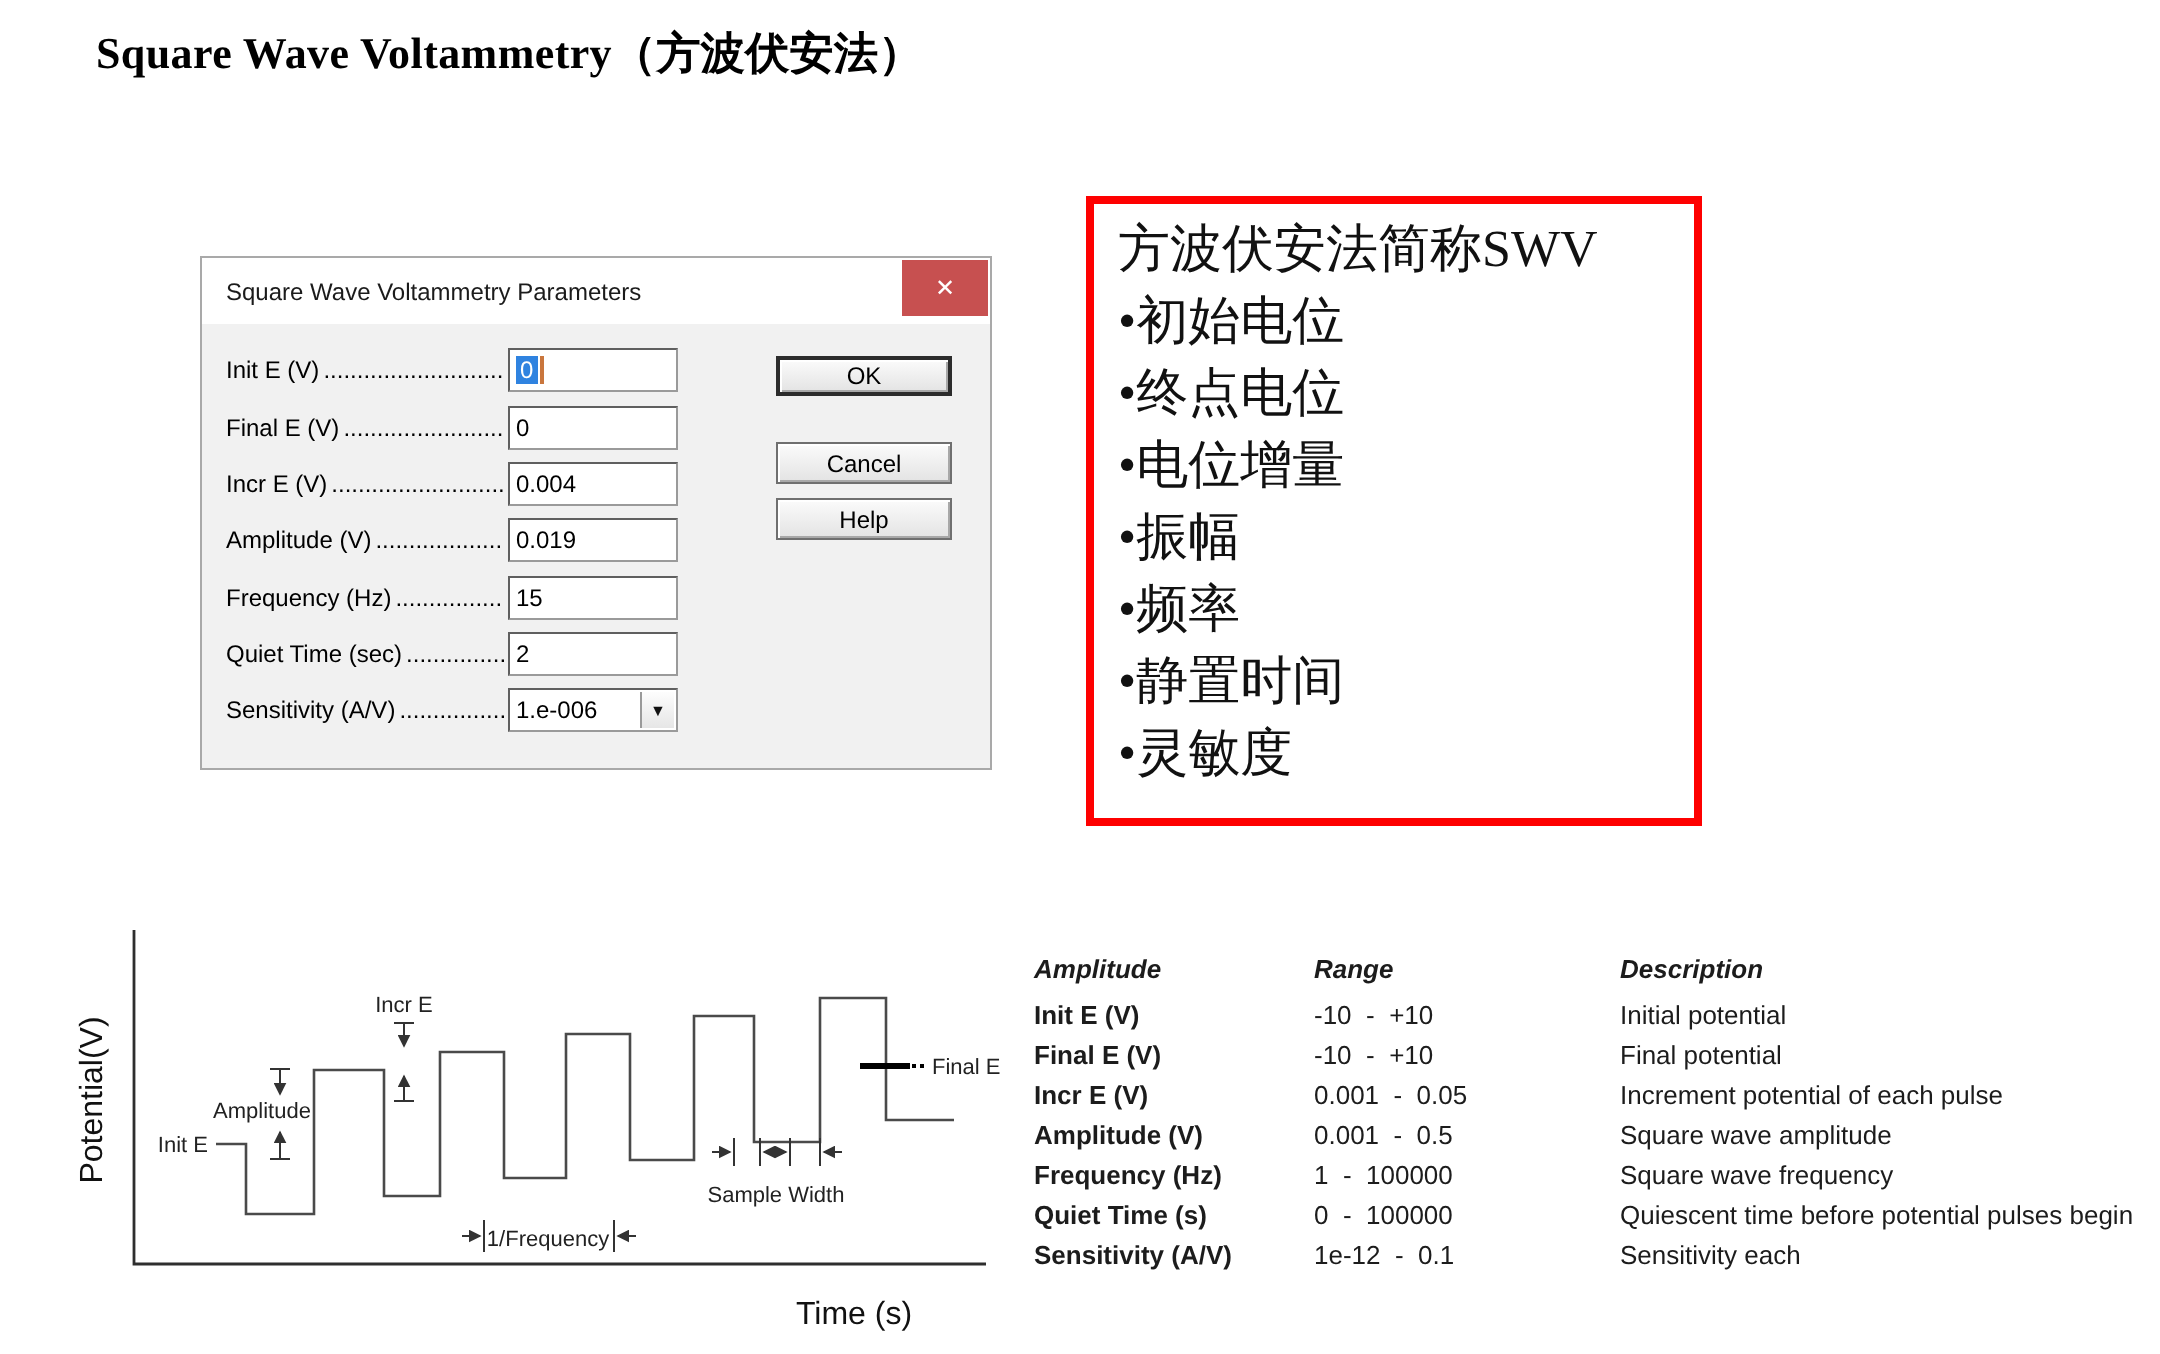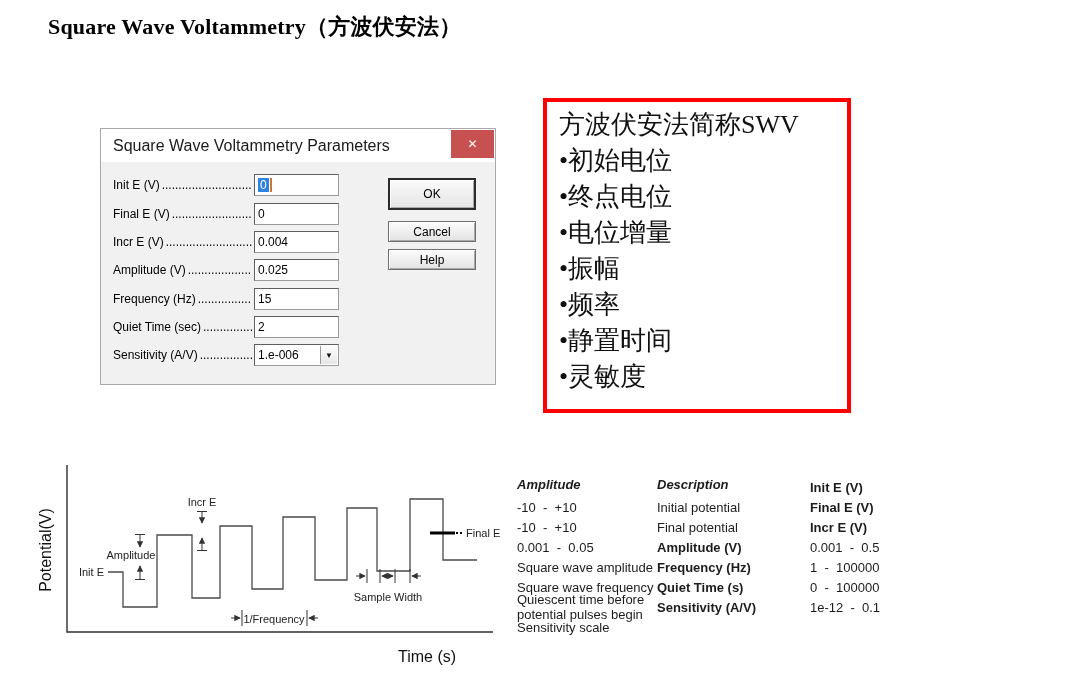--- a/index.html
+++ b/index.html
@@ -15,21 +15,21 @@
   }
   
   .dialog {
     position:absolute; left:100px; top:128px; width:396px; height:257px;
     background:#f1f1f1; border:1px solid #a9a9a9; box-sizing:border-box;
   }
   .dlg-titlebar {
     position:absolute; left:0; top:0; right:0; height:33px; background:#ffffff;
     display:flex; align-items:center; padding-left:12px; box-sizing:border-box;
   }
-  .dlg-title { font-size:16px; color:#1b1b1b; }
+  .dlg-title { font-size:12px; color:#1b1b1b; }
   .dlg-close {
     position:absolute; top:1px; right:1px; width:43px; height:28px;
     background:#c75050; color:#fff; display:flex; align-items:center; justify-content:center;
     font-size:12px; cursor:default;
   }
   .drow { position:absolute; left:12px; width:226px; height:22px; display:flex;
           align-items:center; box-sizing:border-box; padding-right:87px; }
   .dlabel { font-size:12px; color:#000; white-space:nowrap; flex:none; }
   .dots   { flex:1; overflow:hidden; white-space:nowrap; font-size:12px; color:#000; margin-left:2px; }
   .dfield {
@@ -43,21 +43,21 @@
     position:absolute; top:1px; right:1px; bottom:1px; width:16px;
     background:linear-gradient(#fdfdfd,#e6e6e6); border-left:1px solid #9a9a9a;
     display:flex; align-items:center; justify-content:center; font-size:8px; color:#111;
   }
   .dbtn {
     position:absolute; left:287px; width:88px; height:21px; box-sizing:border-box;
     background:linear-gradient(#fbfbfb,#e3e3e3); border:1px solid #6f6f6f;
     box-shadow:inset 1px 1px 0 #ffffff, inset -1px -1px 0 #a8a8a8;
     display:flex; align-items:center; justify-content:center; font-size:12px; color:#000;
   }
-  .dbtn.default { height:32px; border:2px solid #2c2c2c; }
+  .dbtn.default { height:20px; border:2px solid #2c2c2c; }
   
   .notebox {
     position:absolute; left:543px; top:98px; width:308px; height:315px; box-sizing:border-box;
     border:4px solid #fe0000; padding:5px 4px 0 12px;
     font-family:"Liberation Serif","DejaVu Serif",serif; font-size:26px; color:#111;
   }
   .notebox .nline { line-height:36px; white-space:nowrap; }
   
   .diagram { position:absolute; left:38px; top:462px; }
   .diagram text { font-family:"Liberation Sans",sans-serif; fill:#222; font-size:11px; }
@@ -107,21 +107,21 @@
       <span class="dlabel">Incr E (V)</span>
       <span class="dots">....................................................</span>
       <span class="dfield">
         <span>0.004</span>
       </span>
     </div>
     <div class="drow" style="top:130px">
       <span class="dlabel">Amplitude (V)</span>
       <span class="dots">....................................................</span>
       <span class="dfield">
-        <span>0.025</span>
+        <span>0.019</span>
       </span>
     </div>
     <div class="drow" style="top:159px">
       <span class="dlabel">Frequency (Hz)</span>
       <span class="dots">....................................................</span>
       <span class="dfield">
         <span>15</span>
       </span>
     </div>
     <div class="drow" style="top:187px">
@@ -205,43 +205,45 @@
     <line x1="383" y1="114" x2="374" y2="114" stroke="#333" stroke-width="1" marker-end="url(#ah)"></line>
     <text x="350" y="139" text-anchor="middle">Sample Width</text>
 
     <line x1="392" y1="71" x2="417" y2="71" stroke="#000" stroke-width="3"></line>
     <line x1="418" y1="71" x2="426" y2="71" stroke="#000" stroke-width="2" stroke-dasharray="2,2"></line>
     <text x="428" y="75">Final E</text>
   </svg>
 
   <div class="ptable">
     <div class="pt-h">Amplitude</div>
+    <div class="pt-h">Range</div>
     <div class="pt-h">Description</div>
 
     <div class="pt-p">Init E (V)</div>
     <div class="pt-r">-10  -  +10</div>
     <div class="pt-d">Initial potential</div>
 
     <div class="pt-p">Final E (V)</div>
     <div class="pt-r">-10  -  +10</div>
     <div class="pt-d">Final potential</div>
 
     <div class="pt-p">Incr E (V)</div>
     <div class="pt-r">0.001  -  0.05</div>
+    <div class="pt-d">Increment potential of each pulse</div>
 
     <div class="pt-p">Amplitude (V)</div>
     <div class="pt-r">0.001  -  0.5</div>
     <div class="pt-d">Square wave amplitude</div>
 
     <div class="pt-p">Frequency (Hz)</div>
     <div class="pt-r">1  -  100000</div>
     <div class="pt-d">Square wave frequency</div>
 
     <div class="pt-p">Quiet Time (s)</div>
     <div class="pt-r">0  -  100000</div>
     <div class="pt-d">Quiescent time before potential pulses begin</div>
 
     <div class="pt-p">Sensitivity (A/V)</div>
     <div class="pt-r">1e-12  -  0.1</div>
-    <div class="pt-d">Sensitivity scale</div>
+    <div class="pt-d">Sensitivity each</div>
   </div>
 
 </div>
 
 </body></html>

